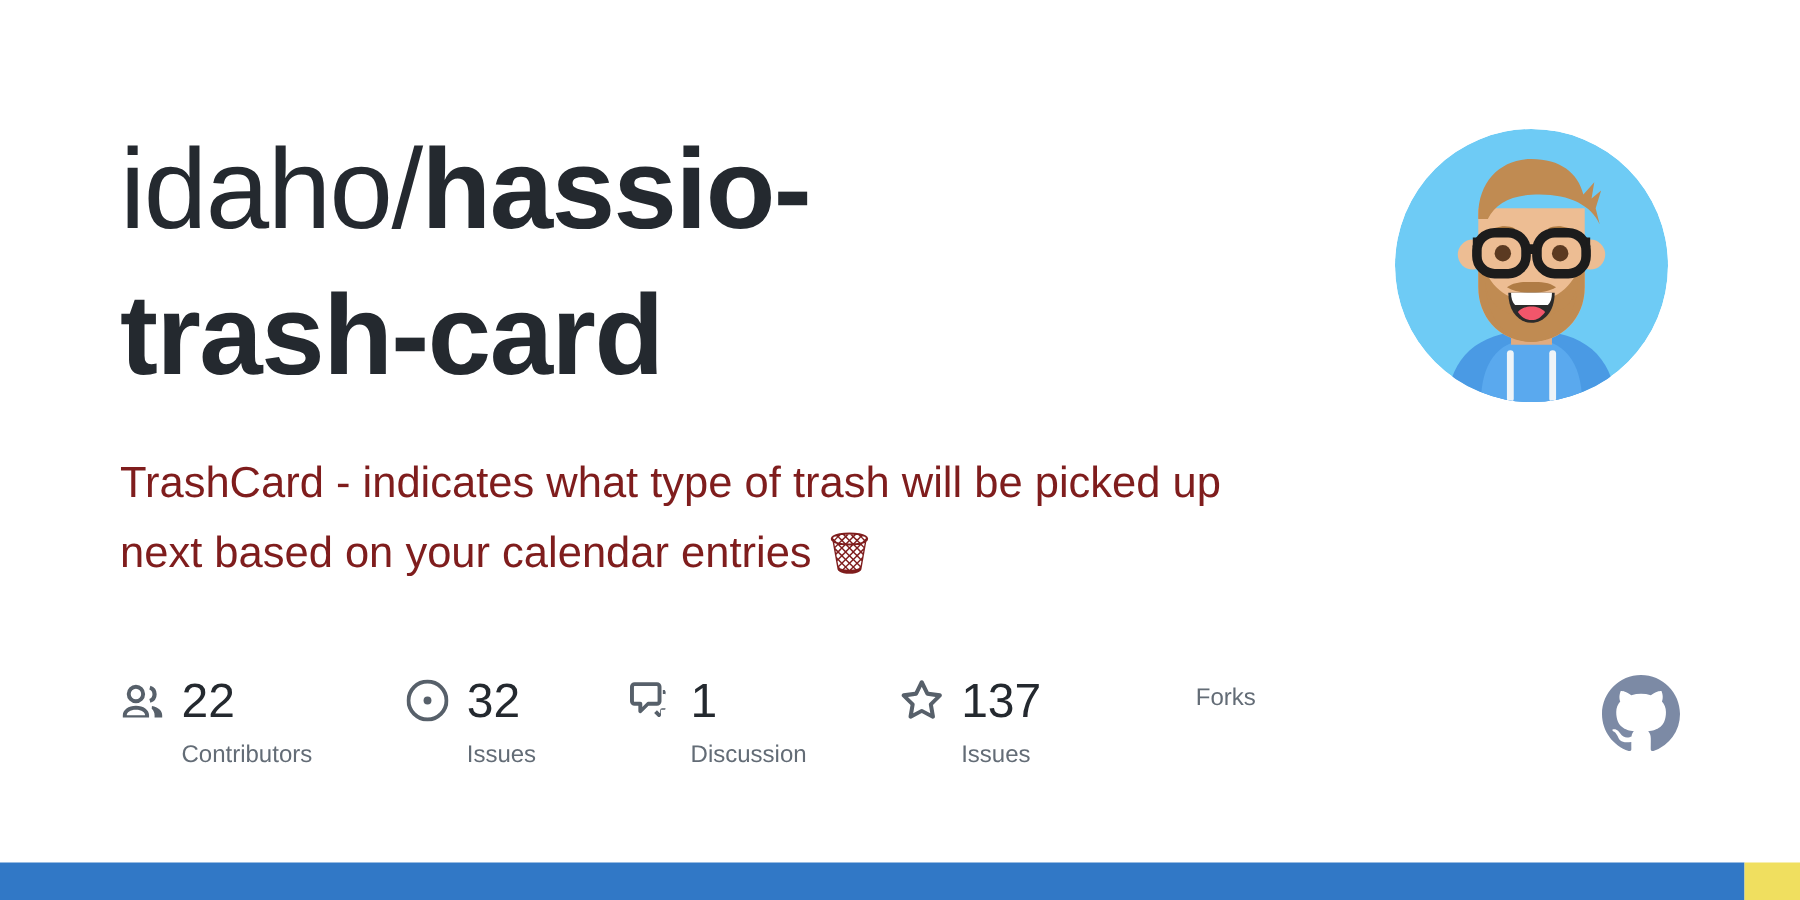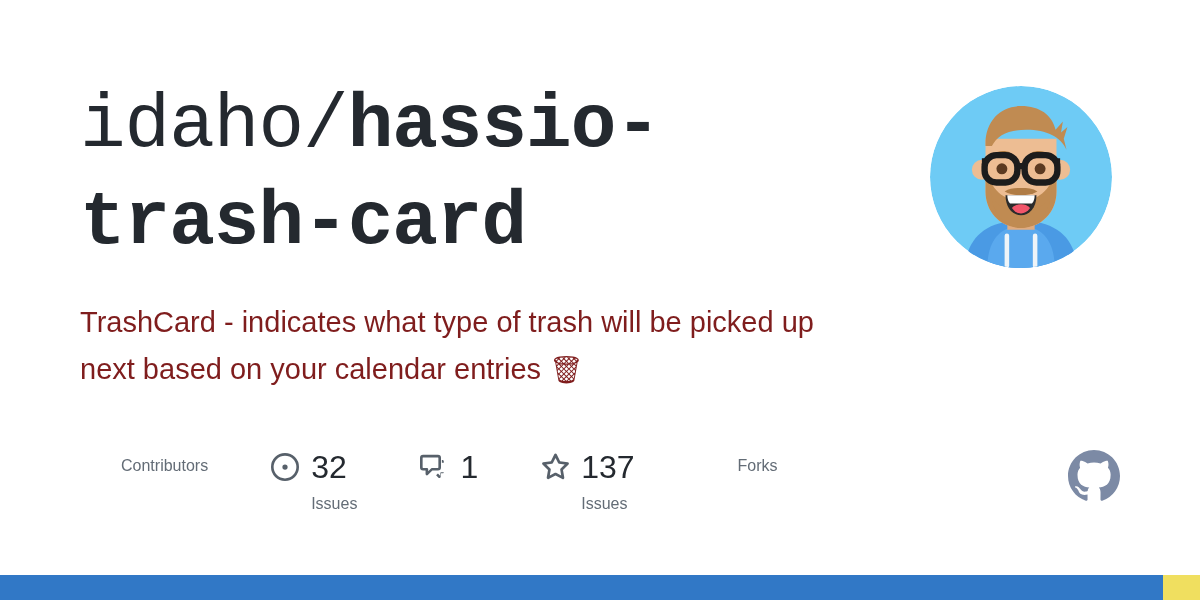--- a/index.html
+++ b/index.html
@@ -31,21 +31,20 @@
   }
 
   .repo-title {
     font-size: 76px;
     line-height: 1.28;
     letter-spacing: -1px;
     color: #24292f;
     max-width: 640px;
     margin: 0;
     font-weight: 400;
-    font-family: Liberation Mono, monospace;
   }
   .repo-owner {
     font-weight: 400;
     color: #24292f;
   }
   .repo-name {
     font-weight: 700;
     color: #24292f;
   }
 
@@ -191,20 +190,29 @@
       </svg>
     </div>
 
   </div>
 
   <p class="repo-description"><span>TrashCard - indicates what type of trash will be picked up next based on your calendar entries </span><span class="emoji">🗑</span></p>
 
   <div class="stats-row">
 
     <div class="stat">
+      <div class="stat-top">
+        <span class="stat-icon">
+          <svg width="28" height="28" viewBox="0 0 16 16" fill="currentColor" aria-hidden="true">
+            <path d="M5.5 3.5a2 2 0 1 1 0 4 2 2 0 0 1 0-4Zm0-1.5a3.5 3.5 0 1 0 0 7 3.5 3.5 0 0 0 0-7ZM5.5 10C2.6 10 .5 11.6.5 13.6v.9h10v-.9C10.5 11.6 8.4 10 5.5 10Zm0 1.5c2.2 0 3.5 1 3.5 2.1v0h-7c0-1.1 1.3-2.1 3.5-2.1Z"></path>
+            <path d="M11 2.4a3.4 3.4 0 0 1 0 6.5l-.4-1.45a1.95 1.95 0 0 0 0-3.6Zm.6 7.7c2.3.35 3.9 1.8 3.9 3.5v.9h-2.9v-.9c0-.95-.4-1.8-1.1-2.45Z"></path>
+          </svg>
+        </span>
+        <span class="stat-value">22</span>
+      </div>
       <div class="stat-label">Contributors</div>
     </div>
 
     <div class="stat">
       <div class="stat-top">
         <span class="stat-icon">
           <svg width="28" height="28" viewBox="0 0 16 16" fill="currentColor" aria-hidden="true">
             <path d="M8 9.5a1.5 1.5 0 1 0 0-3 1.5 1.5 0 0 0 0 3Z"></path>
             <path d="M8 0a8 8 0 1 1 0 16A8 8 0 0 1 8 0Zm0 1.5a6.5 6.5 0 1 0 0 13 6.5 6.5 0 0 0 0-13Z"></path>
           </svg>
@@ -217,20 +225,21 @@
     <div class="stat">
       <div class="stat-top">
         <span class="stat-icon">
           <svg width="28" height="28" viewBox="0 0 16 16" fill="currentColor" aria-hidden="true">
             <path d="M1.75 1h8.5A1.75 1.75 0 0 1 12 2.75v5.5A1.75 1.75 0 0 1 10.25 10H7.06l-2.6 2.6a.75.75 0 0 1-1.28-.53V10h-1.43A1.75 1.75 0 0 1 0 8.25v-5.5A1.75 1.75 0 0 1 1.75 1Zm0 1.5a.25.25 0 0 0-.25.25v5.5c0 .14.11.25.25.25h2.18a.75.75 0 0 1 .75.75v1.2l1.72-1.73a.75.75 0 0 1 .53-.22h3.32a.25.25 0 0 0 .25-.25v-5.5a.25.25 0 0 0-.25-.25Z"></path>
             <path d="M13.25 4h-.75v1.5h.75a.25.25 0 0 1 .25.25v5.5a.25.25 0 0 1-.25.25h-1.43v2.07a.75.75 0 0 1-1.28.53L9.2 12.75l1.06-1.06 1.24 1.24v-1.2a.75.75 0 0 1 .75-.75h1.0a.25.25 0 0 0 .25-.25v-4.98A1.75 1.75 0 0 0 13.25 4Z"></path>
           </svg>
         </span>
         <span class="stat-value">1</span>
       </div>
+      <div class="stat-label">Discussion</div>
     </div>
 
     <div class="stat">
       <div class="stat-top">
         <span class="stat-icon">
           <svg width="29" height="29" viewBox="0 0 16 16" fill="currentColor" aria-hidden="true">
             <path d="M8 .25a.75.75 0 0 1 .67.42l1.88 3.82 4.21.61a.75.75 0 0 1 .42 1.28l-3.05 2.97.72 4.2a.75.75 0 0 1-1.09.79L8 12.35l-3.76 1.98a.75.75 0 0 1-1.09-.79l.72-4.2L.82 6.38A.75.75 0 0 1 1.24 5.1l4.21-.61L7.33.67A.75.75 0 0 1 8 .25Zm0 2.44L6.6 5.53a.75.75 0 0 1-.56.41l-3.13.46 2.27 2.2a.75.75 0 0 1 .21.67l-.53 3.12 2.79-1.47a.75.75 0 0 1 .7 0l2.79 1.47-.53-3.12a.75.75 0 0 1 .21-.67l2.27-2.2-3.13-.46a.75.75 0 0 1-.56-.41Z"></path>
           </svg>
         </span>
         <span class="stat-value">137</span>

